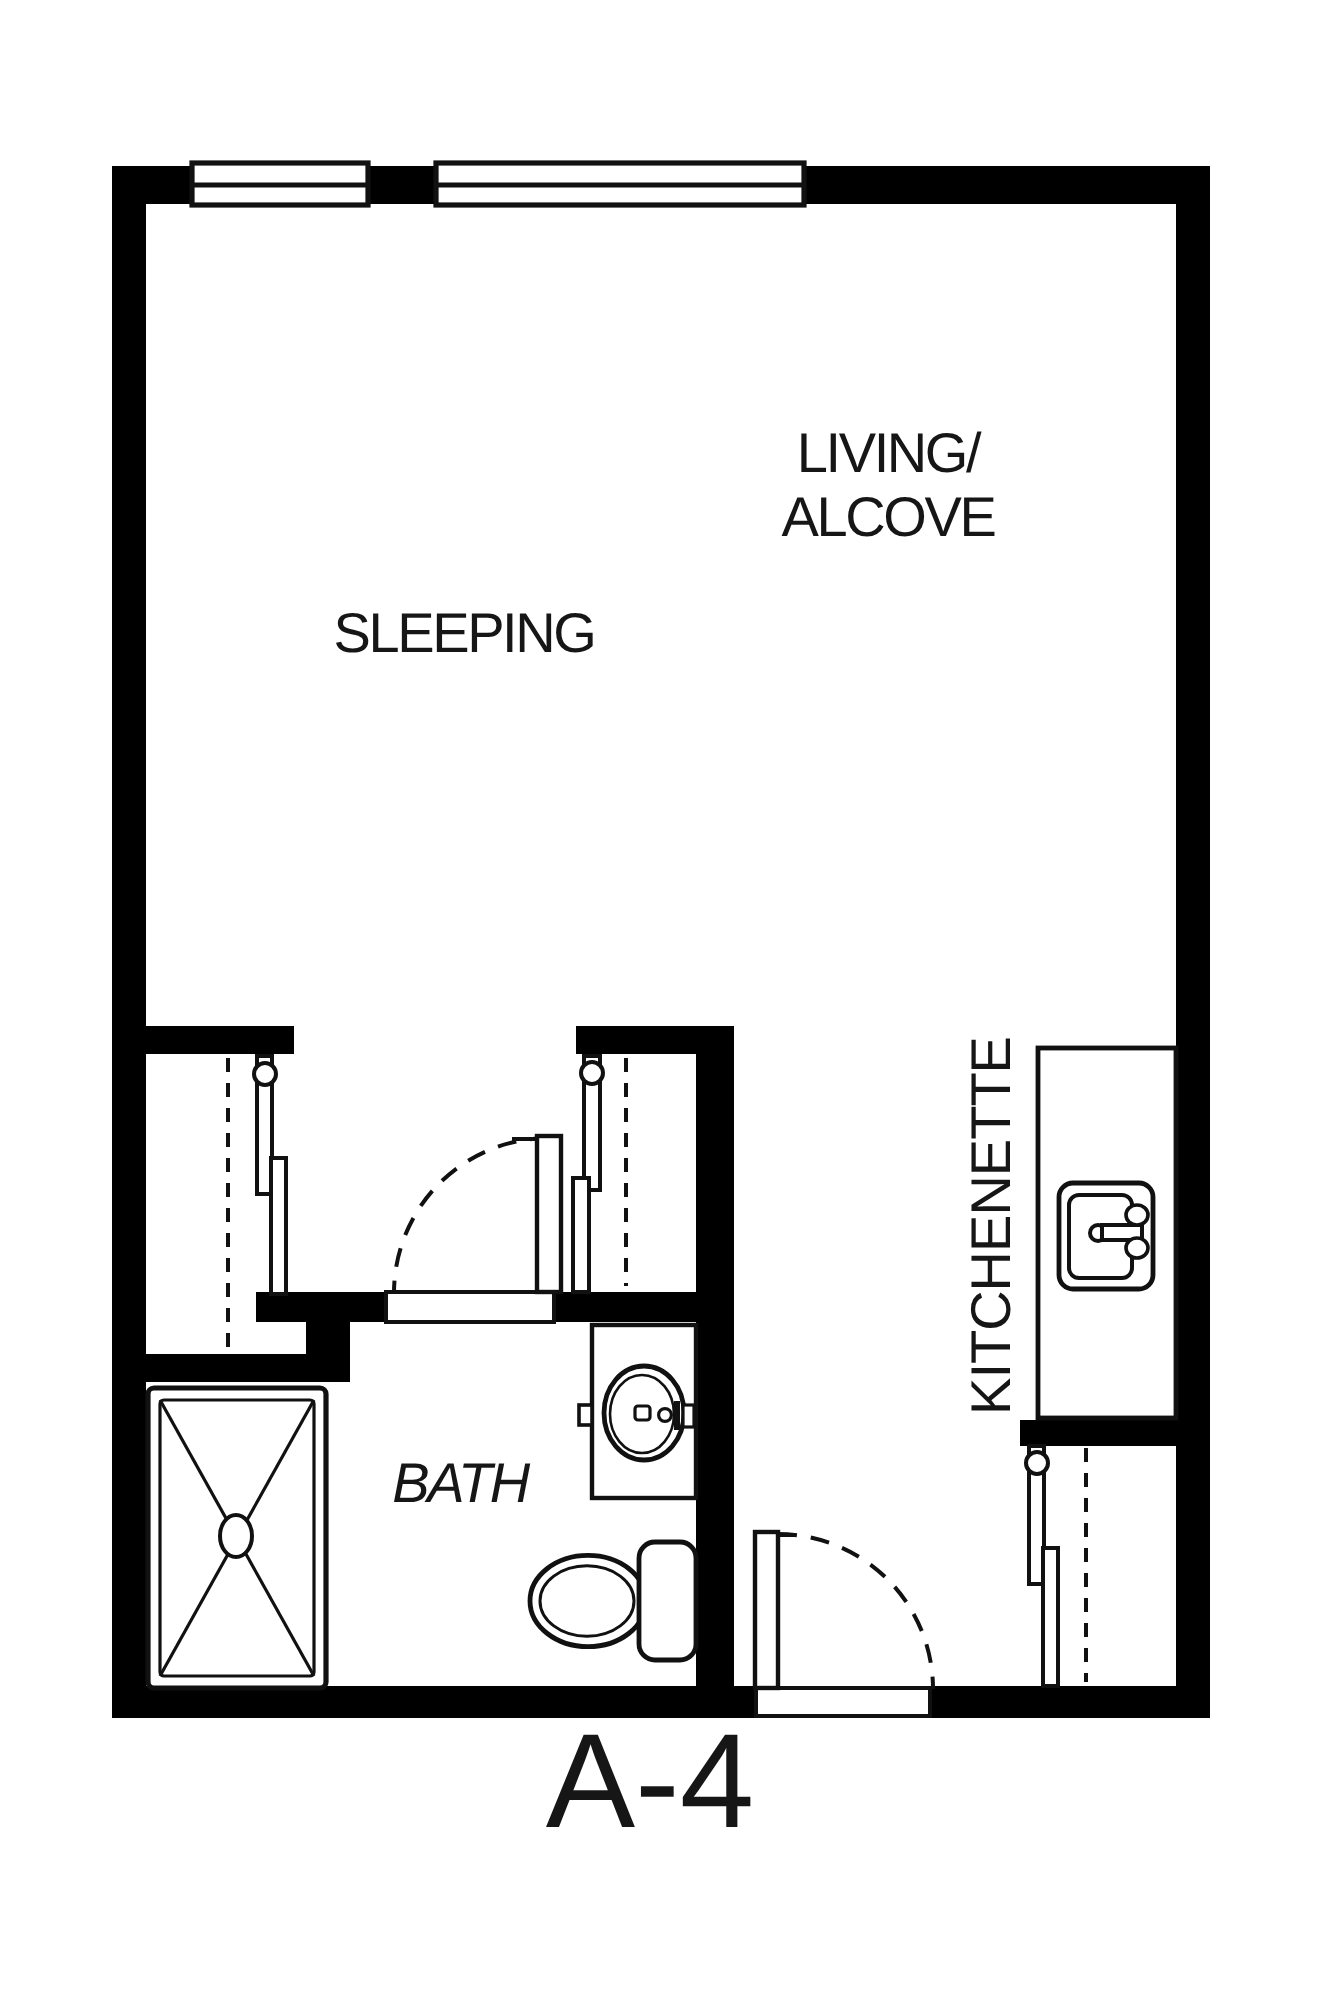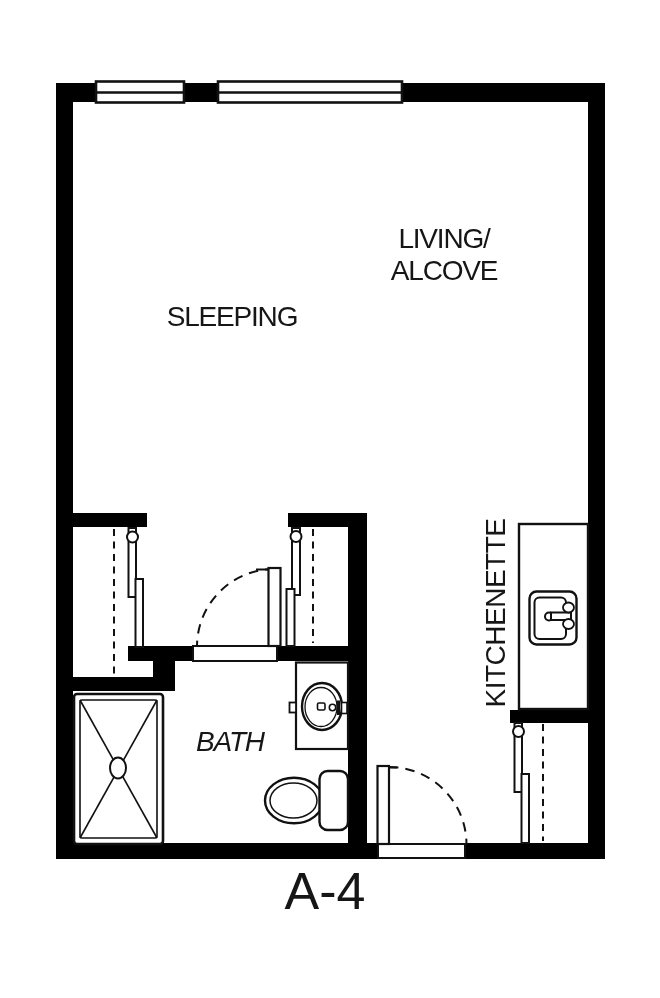--- a/index.html
+++ b/index.html
@@ -34,21 +34,21 @@
     text-align:center;
     white-space:nowrap;
   }
   .room-label.rotated{
     transform:translate(-50%,-50%) rotate(-90deg);
   }
   .unit-label{
     position:absolute;
     transform:translate(-50%,-50%);
     color:var(--text);
-    font-size:52px;
+    font-size:67px;
     letter-spacing:0px;
     white-space:nowrap;
   }
 </style>
 </head>
 <body>
 
 <div class="canvas">
 
   <svg class="plan-svg" width="660" height="998" viewBox="0 0 660 998">
@@ -147,21 +147,21 @@
 
     <g>
       <rect class="fixture" x="74" y="694" width="89" height="150" rx="3" stroke-width="2.6"></rect>
       <rect class="thin" x="80" y="700" width="77" height="138" rx="2" stroke-width="1.6"></rect>
       <line class="thin" x1="80" y1="700" x2="157" y2="838" stroke-width="1.6"></line>
       <line class="thin" x1="157" y1="700" x2="80" y2="838" stroke-width="1.6"></line>
       <ellipse class="fixture" cx="118" cy="768" rx="8" ry="10.5" stroke-width="2"></ellipse>
     </g>
   </svg>
 
-  <div class="room-label" style="left:444px;top:243px;margin-top:12px;">
+  <div class="room-label" style="left:444px;top:243px;">
     <div>LIVING/</div>
     <div>ALCOVE</div>
   </div>
 
   <div class="room-label" style="left:232px;top:317px;">
     <div>SLEEPING</div>
   </div>
 
   <div class="room-label" style="left:230px;top:742px;font-style:italic;">BATH</div>
 

